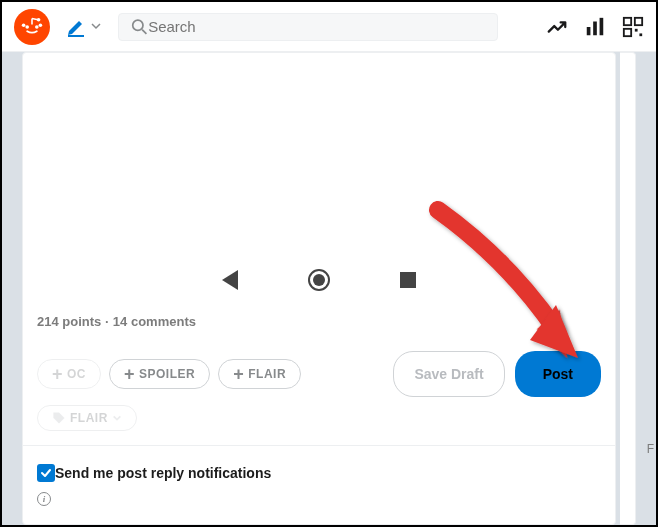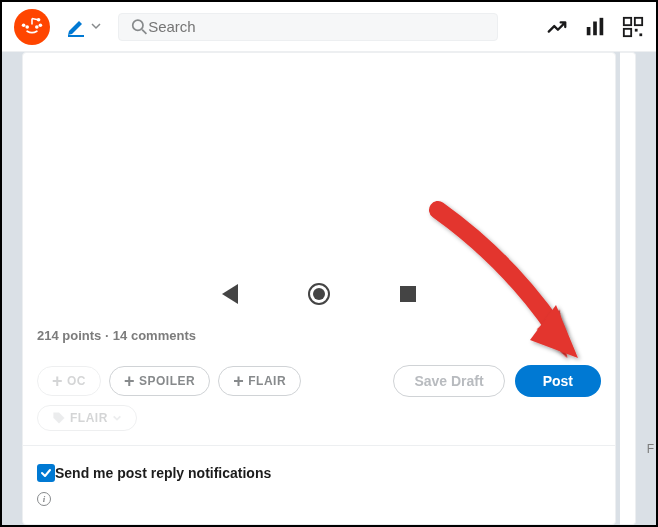--- a/index.html
+++ b/index.html
@@ -31,23 +31,23 @@
     .stats { position: absolute; bottom: 12px; left: 14px; font-size: 13px; color: #7c7c7c; }
     
     
     .tag-row { padding: 10px 14px 8px; display: flex; align-items: center; gap: 8px; }
     .tag-pill { display: inline-flex; align-items: center; gap: 4px; border: 1px solid #d0d3d6; border-radius: 16px; padding: 5px 14px; font-size: 12px; font-weight: 700; color: #878a8c; cursor: pointer; letter-spacing: 0.5px; }
     .tag-pill.disabled { opacity: 0.35; cursor: default; }
     .plus { font-size: 18px; font-weight: 700; line-height: 1; color: #878a8c; }
     .flair-row { padding: 0 14px 14px; }
     
     .actions { margin-left: auto; display: flex; gap: 10px; }
-    .btn { border-radius: 20px; padding: 7px 20px; font-size: 14px; font-weight: 700; cursor: pointer; border: none; }
+    .btn { border-radius: 20px; padding: 14px 20px; font-size: 14px; font-weight: 700; cursor: pointer; border: none; }
     .btn-save { background: #fff; border: 1px solid #d0d3d6; color: #b8bbbf; }
-    .btn-post { background: #0079d3; color: #ffffff; padding: 7px 28px; text-align: right; }
+    .btn-post { background: #0079d3; color: #000000; padding: 7px 28px; text-align: right; }
     
     .divider { border-top: 1px solid #edeff1; }
     
     
     .notif-section { padding: 18px 14px; }
     .checkbox-row { display: flex; align-items: center; font-size: 14px; font-weight: 600; color: #1c1c1c; margin-bottom: 10px; }
     .checkbox { width: 18px; height: 18px; background: #0079d3; border-radius: 3px; display: flex; align-items: center; justify-content: center; }
     .checkbox svg { width: 12px; height: 12px; }
     .connect-link { color: #0079d3; font-size: 14px; font-weight: 600; display: flex; align-items: center; gap: 6px; }
     .info-circle { width: 14px; height: 14px; border: 1.5px solid #878a8c; border-radius: 50%; display: flex; align-items: center; justify-content: center; font-size: 9px; color: #878a8c; font-weight: 700; font-style: italic; font-family: Georgia, serif; }

